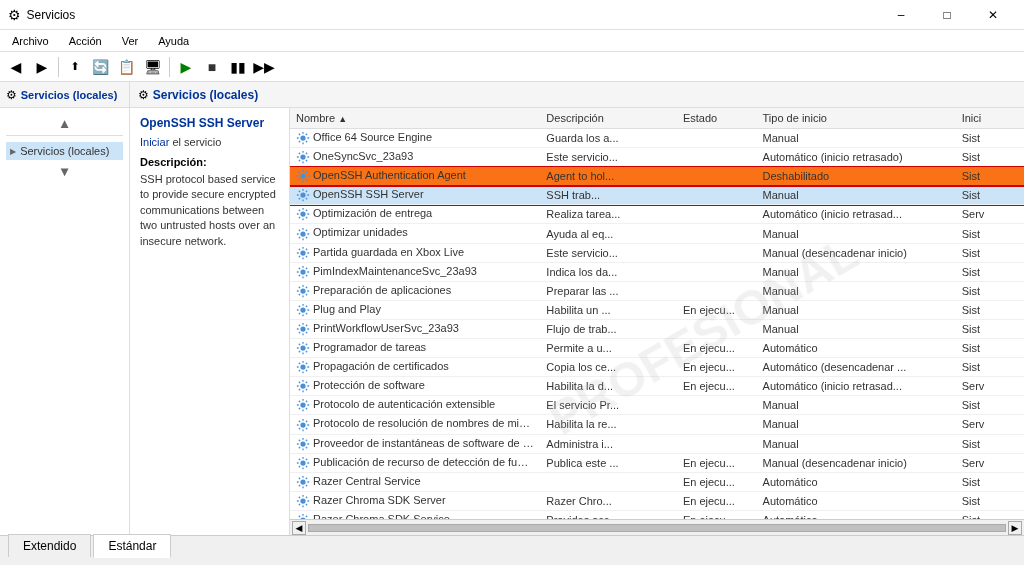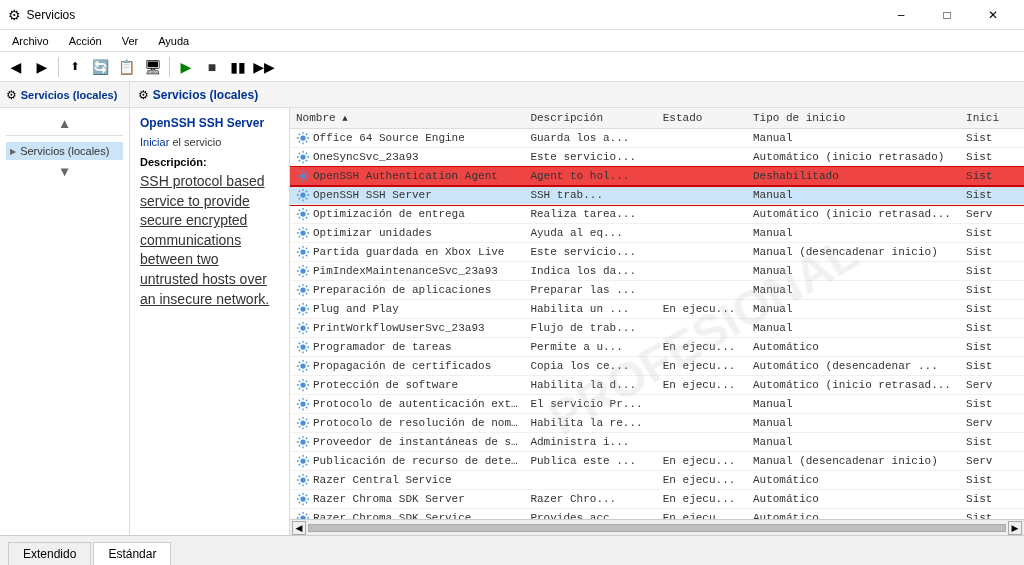--- a/index.html
+++ b/index.html
@@ -89,21 +89,20 @@
 
     
     .services-table {
       flex: 1;
       overflow-y: auto;
       overflow-x: hidden;
     }
     table {
       width: 100%;
       border-collapse: collapse;
-      font-family: Liberation Mono, monospace;
     }
     thead tr {
       background: #fff;
       position: sticky;
       top: 0;
       z-index: 1;
     }
     th {
       text-align: left;
       padding: 4px 6px;
@@ -142,21 +141,21 @@
       z-index: 10;
     }
 
     
     .bottom-tabs {
       height: 30px;
       background: #f0f0f0;
       display: flex;
       align-items: flex-end;
       border-top: 1px solid #ccc;
-      padding: 0 8px;
+      padding: 8px 8px;
     }
     .tab {
       padding: 4px 14px;
       background: #f0f0f0;
       border: 1px solid #ccc;
       border-bottom: none;
       font-size: 12px;
       cursor: pointer;
       margin-right: 2px;
     }
@@ -252,21 +251,21 @@
       </div>
 
       <div style="display:flex; flex:1; overflow:hidden;justify-content:space-between;">
 
         <div style="width:160px; border-right:1px solid #ddd; padding:8px 10px; flex-shrink:0; overflow:hidden;">
           <div style="font-size:12px; font-weight:bold; color:#003399; margin-bottom:6px;">OpenSSH SSH Server</div>
           <div style="font-size:11px; color:#333; margin-bottom:6px;">
             <span style="color:#003399; cursor:pointer;">Iniciar</span><span> el servicio</span>
           </div>
           <div style="font-size:11px; font-weight:bold; margin-top:8px; margin-bottom:4px;">Descripción:</div>
-          <div style="font-size:14px; color:#333; line-height:1.4;text-decoration:underline;">SSH protocol based service to provide secure encrypted communications between two untrusted hosts over an insecure network.</div>
+          <div style="font-size:11px; color:#333; line-height:1.4;">SSH protocol based service to provide secure encrypted communications between two untrusted hosts over an insecure network.</div>
         </div>
 
         <div style="flex:1; display:flex; flex-direction:column; overflow:hidden; position:relative;">
 
           <div class="watermark">PROFESIONAL</div>
 
           <div class="services-table">
             <table>
               <thead>
                 <tr>
@@ -293,21 +292,21 @@
                   <tr>
                     <td class="col-nombre"><svg width="14" height="14" viewBox="0 0 16 16" style="vertical-align: middle; margin-right: 3px;">
                         <circle cx="8" cy="8" r="3" fill="#4a90d9"></circle>
     <path d="M8 1v2M8 13v2M1 8h2M13 8h2M3.22 3.22l1.42 1.42M11.36 11.36l1.42 1.42M3.22 12.78l1.42-1.42M11.36 4.64l1.42-1.42" stroke="#4a90d9" stroke-width="1.5" fill="none"></path>
                       </svg>OneSyncSvc_23a93</td>
                     <td class="col-desc">Este servicio...</td>
                     <td class="col-estado"></td>
                     <td class="col-tipo">Automático (inicio retrasado)</td>
                     <td class="col-inicio">Sist</td>
                   </tr>
-                  <tr style="background: #ef4444; outline: rgb(204, 0, 0) solid 1px;">
+                  <tr style="background: #f97316; outline: rgb(204, 0, 0) solid 1px;">
                     <td class="col-nombre"><svg width="14" height="14" viewBox="0 0 16 16" style="vertical-align: middle; margin-right: 3px;">
                         <circle cx="8" cy="8" r="3" fill="#4a90d9"></circle>
     <path d="M8 1v2M8 13v2M1 8h2M13 8h2M3.22 3.22l1.42 1.42M11.36 11.36l1.42 1.42M3.22 12.78l1.42-1.42M11.36 4.64l1.42-1.42" stroke="#4a90d9" stroke-width="1.5" fill="none"></path>
                       </svg>OpenSSH Authentication Agent</td>
                     <td class="col-desc">Agent to hol...</td>
                     <td class="col-estado"></td>
                     <td class="col-tipo">Deshabilitado</td>
                     <td class="col-inicio">Sist</td>
                   </tr>
                   <tr class="selected" style="background: rgb(255, 248, 248); outline: rgb(204, 0, 0) solid 1px;">

